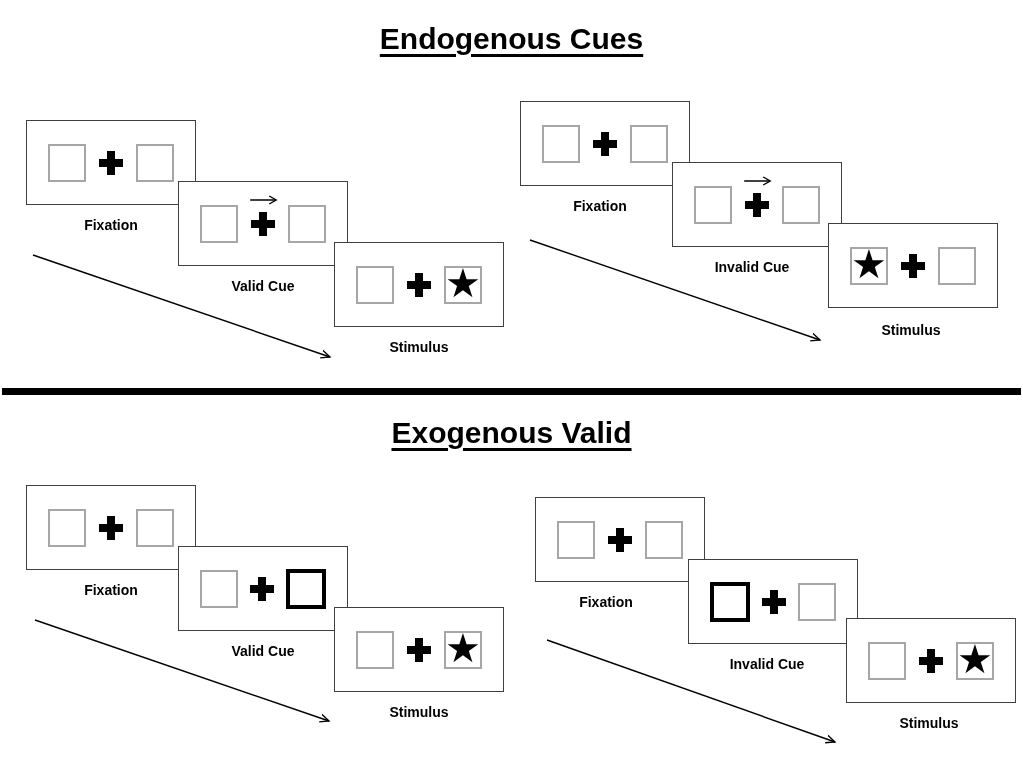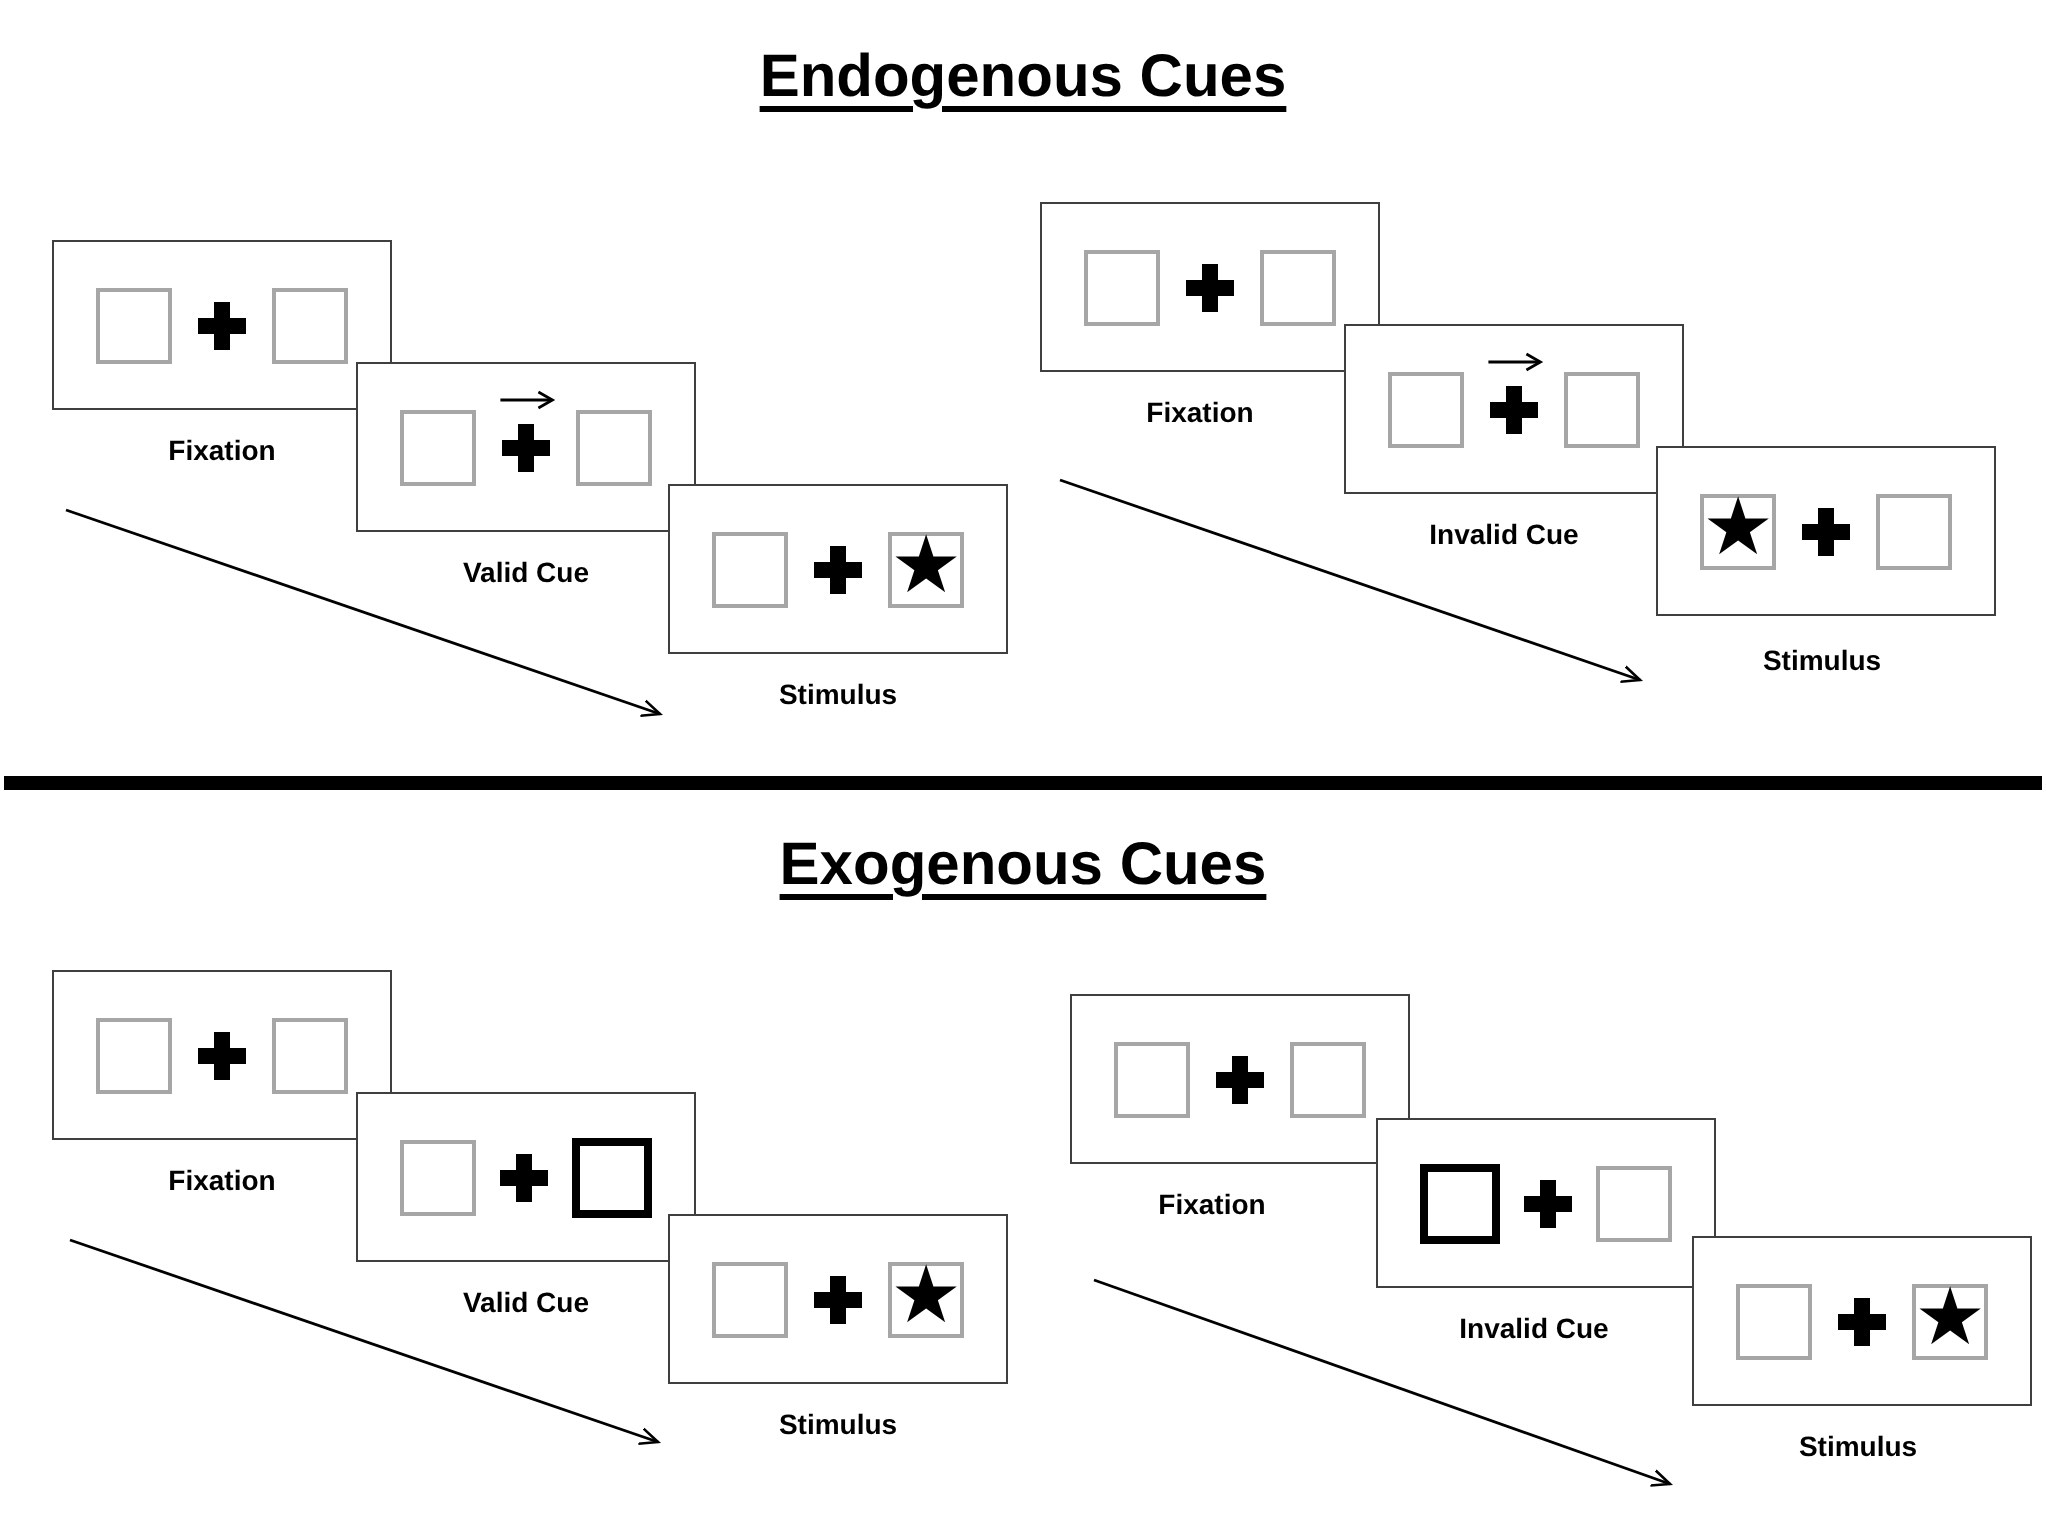--- a/index.html
+++ b/index.html
@@ -68,21 +68,21 @@
       </marker>
     </defs>
     <line x1="33" y1="255" x2="330" y2="357" stroke="#000" stroke-width="1.4" marker-end="url(#ah)"></line>
     <line x1="530" y1="240" x2="820" y2="340" stroke="#000" stroke-width="1.4" marker-end="url(#ah)"></line>
     <line x1="35" y1="620" x2="329" y2="721" stroke="#000" stroke-width="1.4" marker-end="url(#ah)"></line>
     <line x1="547" y1="640" x2="835" y2="742" stroke="#000" stroke-width="1.4" marker-end="url(#ah)"></line>
   </svg>
 
   <div class="title t1">Endogenous Cues</div>
   <div class="divider"></div>
-  <div class="title t2">Exogenous Cues</div>
+  <div class="title t2">Exogenous Valid</div>
 
   <div class="panel ev1">
     <div class="box"></div>
     <div class="center">
         <span class="plus"></span>
       </div>
     <div class="box"></div>
   </div>
   <div class="plabel ev1l">Fixation</div>
 

